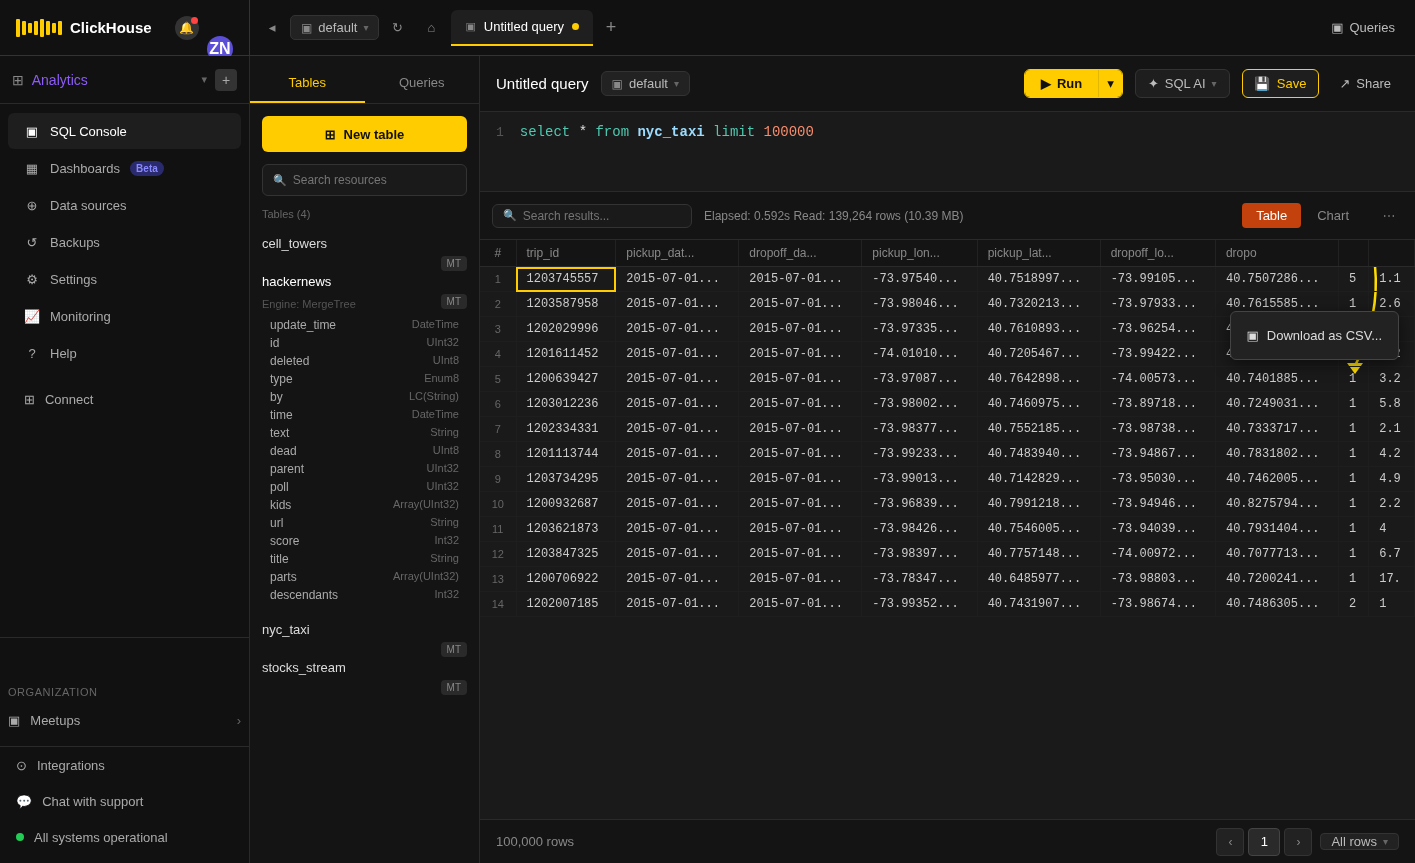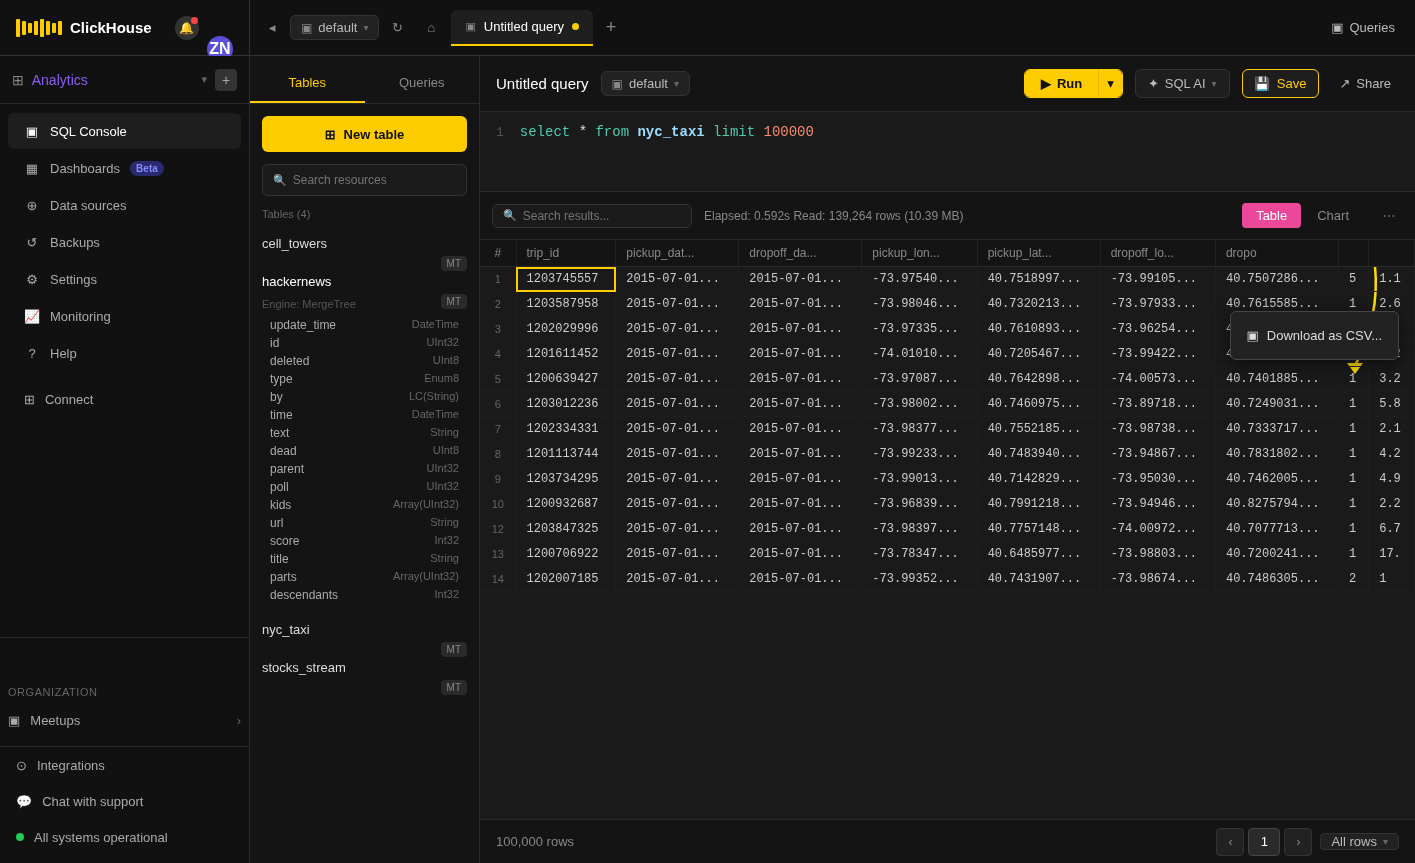--- a/index.html
+++ b/index.html
@@ -545,21 +545,21 @@
       gap: 2px;
     }
     .view-tab {
       padding: 5px 14px;
       border-radius: 4px;
       cursor: pointer;
       font-size: 13px;
       color: #888;
     }
     .view-tab.active {
-      background: #ec4899;
+      background: #c2410c;
       color: #fff;
       margin-left: 6px;
     }
     .more-btn {
       width: 28px;
       height: 28px;
       display: flex;
       align-items: center;
       justify-content: center;
       color: #888;
@@ -1167,20 +1167,32 @@
               <td>2015-07-01...</td>
               <td>2015-07-01...</td>
               <td>-73.96839...</td>
               <td>40.7991218...</td>
               <td>-73.94946...</td>
               <td>40.8275794...</td>
               <td>1</td>
               <td>2.2</td>
             </tr>
             <tr>
+              <td>11</td>
+              <td>1203621873</td>
+              <td>2015-07-01...</td>
+              <td>2015-07-01...</td>
+              <td>-73.98426...</td>
+              <td>40.7546005...</td>
+              <td>-73.94039...</td>
+              <td>40.7931404...</td>
+              <td>1</td>
+              <td>4</td>
+            </tr>
+            <tr>
               <td>12</td>
               <td>1203847325</td>
               <td>2015-07-01...</td>
               <td>2015-07-01...</td>
               <td>-73.98397...</td>
               <td>40.7757148...</td>
               <td>-74.00972...</td>
               <td>40.7077713...</td>
               <td>1</td>
               <td>6.7</td>

